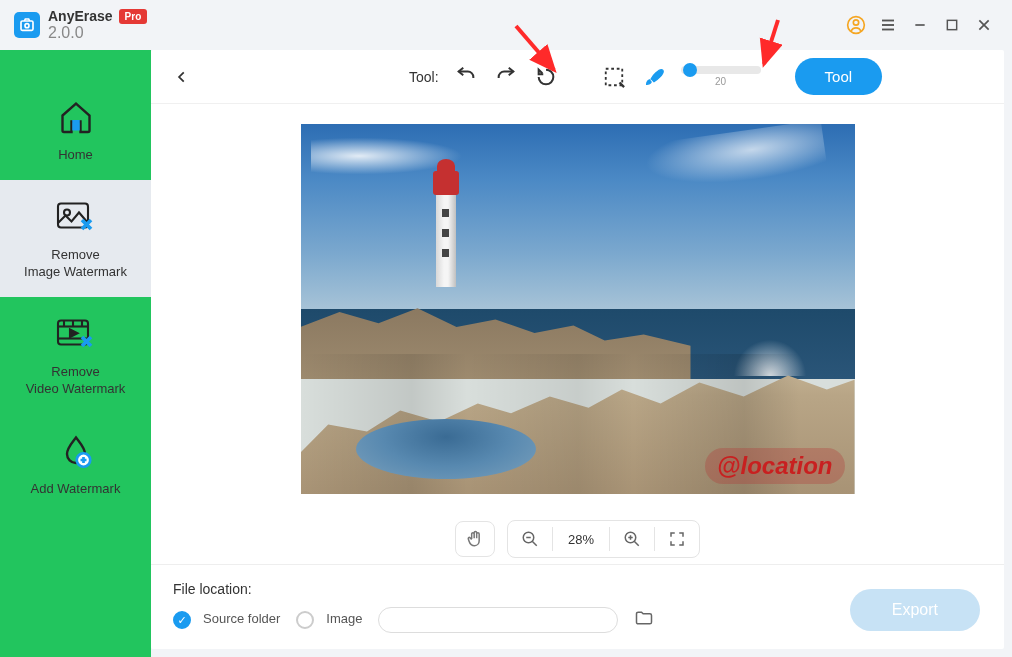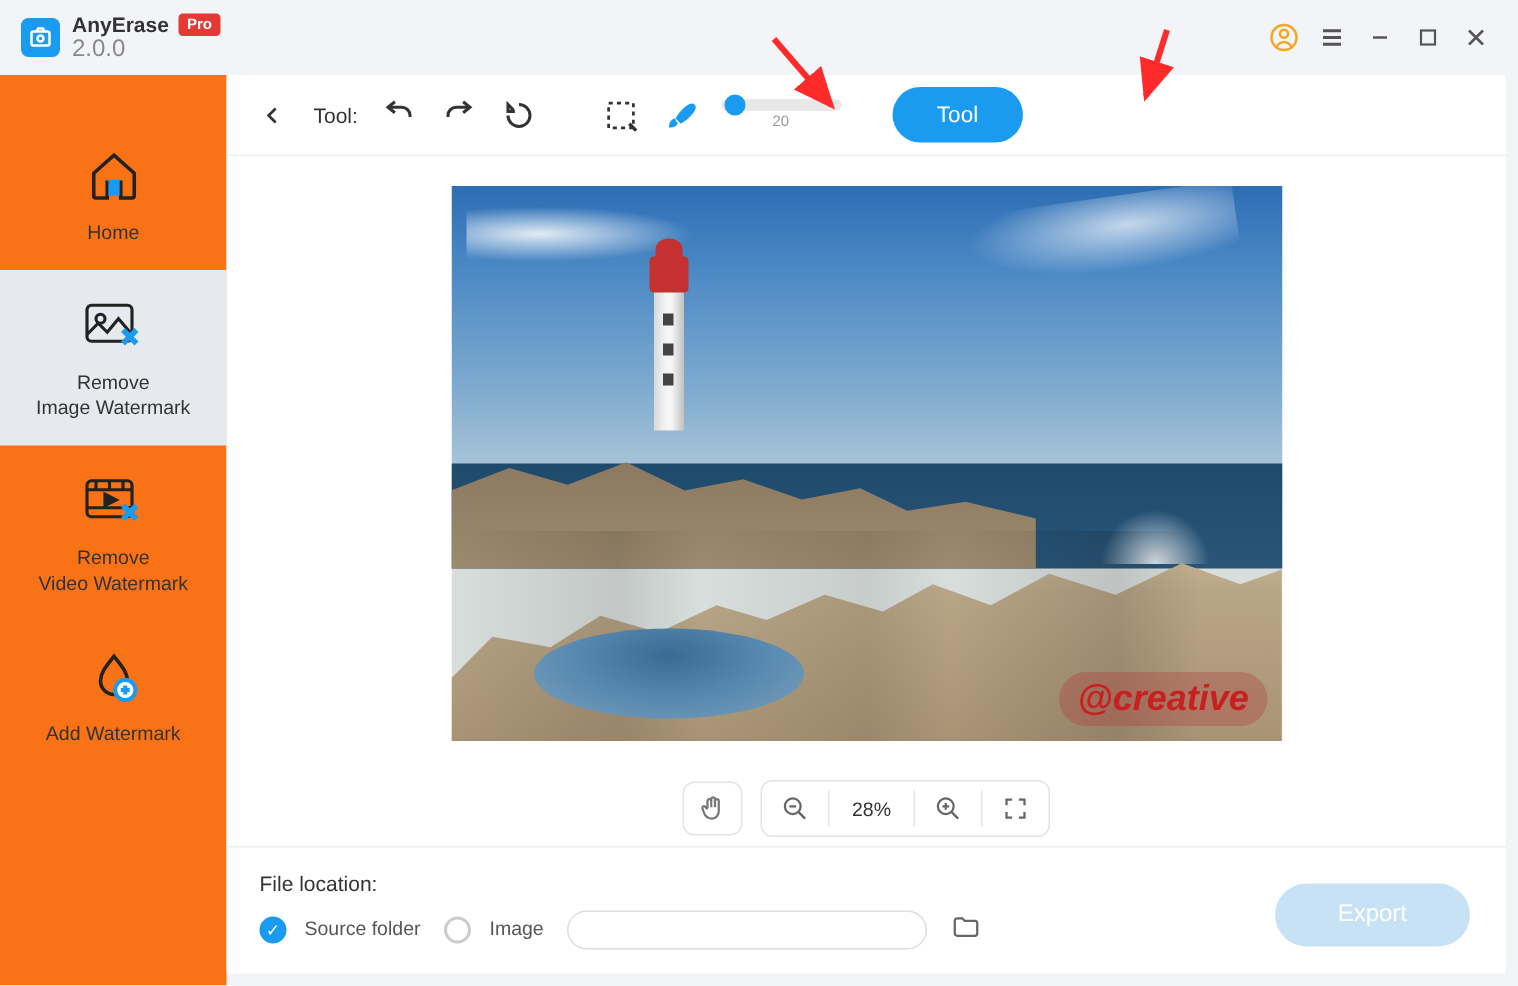--- a/index.html
+++ b/index.html
@@ -10,31 +10,31 @@
 .logo-badge { width: 26px; height: 26px; background: #1a9bf0; border-radius: 5px; display: flex; align-items: center; justify-content: center; margin-right: 8px; }
 .app-title { font-size: 14px; font-weight: 600; color: #333; }
 .version { font-size: 16px; color: #888; }
 .pro-badge { background: #e53935; color: #fff; font-size: 10px; font-weight: 700; padding: 2px 6px; border-radius: 3px; margin-left: 6px; }
 .title-spacer { flex: 1; }
 .title-btn { width: 28px; height: 28px; display: flex; align-items: center; justify-content: center; cursor: pointer; color: #555; margin-left: 4px; }
 .user-icon { color: #f5a623; }
 
 
 .layout { display: flex; height: calc(100% - 50px); }
-.sidebar { width: 151px; background: #f97316; padding-top: 30px; }
+.sidebar { width: 151px; background: #22c55e; padding-top: 30px; }
 .side-item { display: flex; flex-direction: column; align-items: center; padding: 16px 8px; cursor: pointer; text-align: center; }
 .side-item.active { background: #e6eaef; }
 .side-item .icon-wrap { width: 42px; height: 42px; display: flex; align-items: center; justify-content: center; margin-bottom: 8px; }
 .side-item .label { font-size: 13px; color: #333; line-height: 1.35; }
 
 .main { flex: 1; background: #fff; margin: 0 8px 8px 0; border-radius: 2px; display: flex; flex-direction: column; position: relative; }
 
 
 .toolbar { height: 55px; display: flex; align-items: center; padding: 0 18px; gap: 14px; border-bottom: 1px solid #f0f0f0; }
-.tool-label { font-size: 14px; color: #333; }
+.tool-label { font-size: 14px; color: #333; margin-left: 200px; }
 .tool-btn { width: 26px; height: 26px; display: flex; align-items: center; justify-content: center; cursor: pointer; color: #333; }
 .slider-wrap { display: flex; flex-direction: column; align-items: center; }
 .slider-track { width: 80px; height: 8px; background: #e8e8e8; border-radius: 4px; position: relative; }
 .slider-thumb { width: 14px; height: 14px; background: #1a9bf0; border-radius: 50%; position: absolute; left: 2px; top: -3px; }
 .slider-val { font-size: 10px; color: #999; margin-top: 2px; }
 .erase-btn { background: #1a9bf0; color: #fff; border: none; border-radius: 20px; padding: 10px 30px; font-size: 15px; cursor: pointer; margin-left: 20px; }
 
 
 .canvas-area { flex: 1; display: flex; align-items: center; justify-content: center; padding: 20px; }
 .photo { width: 554px; height: 370px; position: relative; overflow: hidden; }
@@ -242,21 +242,21 @@
         <div class="pool"></div>
         <div class="lighthouse">
           <div class="lh-body"></div>
           <div class="lh-win" style="top:50px"></div>
           <div class="lh-win" style="top:70px"></div>
           <div class="lh-win" style="top:90px"></div>
           <div class="lh-top"></div>
           <div class="lh-roof"></div>
         </div>
         <div class="watermark-box">
-          <span class="watermark">@creative</span>
+          <span class="watermark">@location</span>
         </div>
       </div>
     </div>
 
     <div class="zoom-bar">
       <div class="hand-tool">
         <svg width="20" height="20" viewBox="0 0 24 24" fill="none" stroke="#777" stroke-width="1.8">
             <path d="M8 12V6a1.5 1.5 0 013 0v5V4.5a1.5 1.5 0 013 0V11V6a1.5 1.5 0 013 0v8c0 3-2 6-5.5 6S6 18 5 15l-1-3c-.5-1.5 1-2.5 2-1.5l2 2"></path>
           </svg>
       </div>

